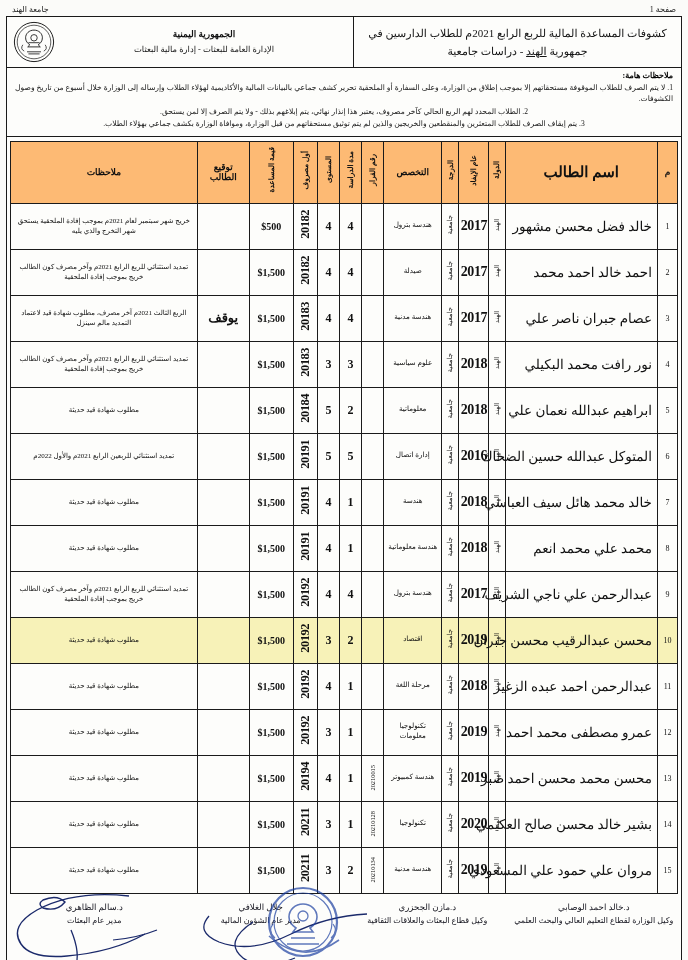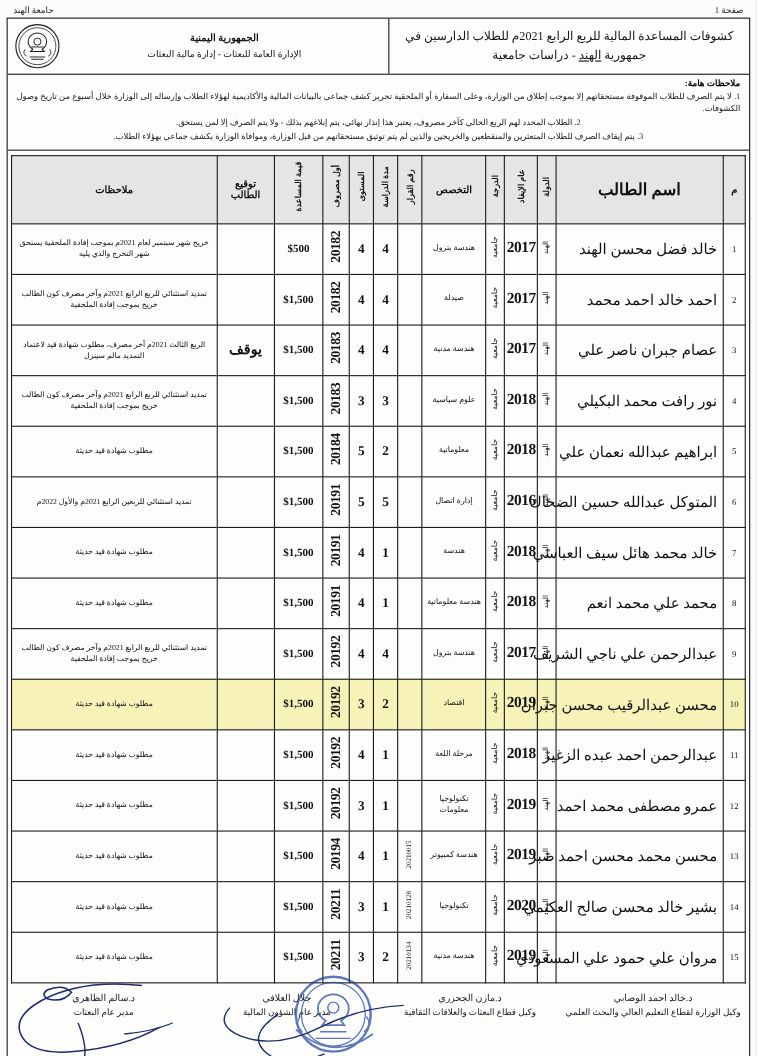--- a/index.html
+++ b/index.html
@@ -60,21 +60,21 @@
   .notes li.center { text-align: center; }
 
   
   .tbl-wrap { flex: 1; padding: 4px 3px 0 3px; }
   table { width: 100%; border-collapse: collapse; table-layout: fixed; }
   th, td {
     border: 1px solid #1b1b1b;
     text-align: center; vertical-align: middle;
     color: #111; padding: 0;
   }
-  thead th { height: 62px; font-weight: bold; background: #e5e5e5; }
+  thead th { height: 62px; font-weight: bold; background: #fdba74; }
   .th-v { writing-mode: vertical-rl; transform: rotate(180deg); white-space: nowrap; font-size: 7.4px; }
   .th-big { font-size: 15px; font-family: "Liberation Serif", serif; }
   .th-mid { font-size: 9px; }
 
   tbody tr { height: 46px; }
   td.c-idx  { font-size: 8px; }
   td.c-name { font-size: 13.5px; text-align: right; padding: 0 5px; white-space: nowrap; }
   td.c-ctry { font-size: 6.5px; }
   td.c-year { font-size: 14px; font-weight: bold; letter-spacing: -.4px; }
   td.c-deg  { font-size: 7px; }
@@ -179,21 +179,21 @@
             <th class="th-mid">
               <div>توقيع</div>
               <div>الطالب</div>
             </th>
             <th class="th-mid">ملاحظات</th>
           </tr>
         </thead>
         <tbody>
             <tr>
               <td class="c-idx">1</td>
-              <td class="c-name">خالد فضل محسن الهند</td>
+              <td class="c-name">خالد فضل محسن مشهور</td>
               <td class="c-ctry"><span class="vert">الهند</span></td>
               <td class="c-year">2017</td>
               <td class="c-deg"><span class="vert">جامعية</span></td>
               <td class="c-spec">هندسة بترول</td>
               <td class="c-dec"></td>
               <td class="c-dur">4</td>
               <td class="c-lvl">4</td>
               <td class="c-first"><span class="vert">20182</span></td>
               <td class="c-amt">$500</td>
               <td class="c-sig"></td>

